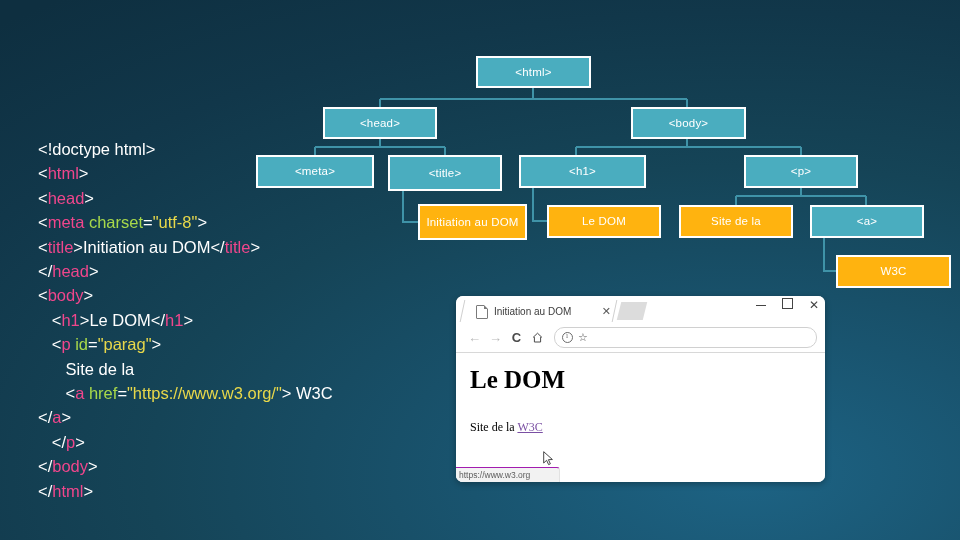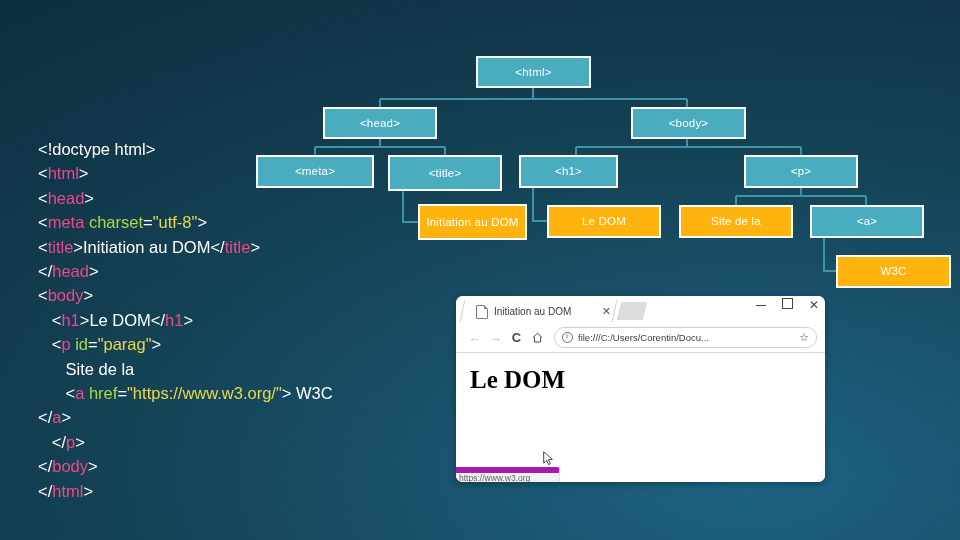--- a/index.html
+++ b/index.html
@@ -274,21 +274,21 @@
     width: 11px; height: 15px;
   }
   #statusbar {
     position: absolute;
     left: 0; bottom: 0;
     height: 15px;
     min-width: 104px;
     background: #f2f2f2;
     border-top-right-radius: 3px;
     border-right: 1px solid #e2e2e2;
-    border-top: 6px solid #a21caf;
+    border-top: 1px solid #a21caf;
     display: flex;
     align-items: center;
     padding: 0 5px 0 3px;
     box-sizing: border-box;
   }
   #status-text {
     font-size: 8.5px;
     color: #5d5d5d;
     white-space: nowrap;
     overflow: hidden;
@@ -345,21 +345,21 @@
       </div>
       <div class="node elem" style="left: 631px; top: 107px; width: 115px; height: 32px;">
         <span>&lt;body&gt;</span>
       </div>
       <div class="node elem" style="left: 256px; top: 155px; width: 118px; height: 33px;">
         <span>&lt;meta&gt;</span>
       </div>
       <div class="node elem" style="left: 388px; top: 155px; width: 114px; height: 36px; align-items: center;">
         <span>&lt;title&gt;</span>
       </div>
-      <div class="node elem" style="left: 519px; top: 155px; width: 99px; height: 33px;">
+      <div class="node elem" style="left: 519px; top: 155px; width: 127px; height: 33px;">
         <span>&lt;h1&gt;</span>
       </div>
       <div class="node elem" style="left: 744px; top: 155px; width: 114px; height: 33px;">
         <span>&lt;p&gt;</span>
       </div>
       <div class="node text" style="left: 418px; top: 204px; width: 109px; height: 36px;">
         <span>Initiation au DOM</span>
       </div>
       <div class="node text" style="left: 547px; top: 205px; width: 114px; height: 33px;">
         <span>Le DOM</span>
@@ -400,28 +400,28 @@
         <span class="nav-btn">←</span>
         <span class="nav-btn">→</span>
         <span class="nav-btn active">C</span>
         <span id="home-icon">
           <svg width="11" height="11" viewBox="0 0 11 11">
             <path d="M1 5.5 L5.5 1.2 L10 5.5 M2.4 5.1 L2.4 10 L8.6 10 L8.6 5.1" fill="none" stroke="#4a4a4a" stroke-width="1"></path>
           </svg>
         </span>
         <div id="omnibox">
           <span id="info-icon"></span>
-          <span id="omnibox-url">file:///C:/Users/Corentin/Docu...</span>
           <span id="star-icon">☆</span>
         </div>
       </div>
     </div>
 
     <div id="viewport">
       <h1 id="page-h1">Le DOM</h1>
+      <p id="page-p"><span>Site de la </span><a id="page-link" href="#">W3C</a></p>
 
       <svg id="cursor" viewBox="0 0 11 15">
         <path d="M0.7,0.7 L0.7,12 L3.6,9.3 L5.6,13.6 L7.4,12.8 L5.4,8.7 L9.4,8.5 Z" fill="#ffffff" stroke="#333333" stroke-width="0.9" stroke-linejoin="round"></path>
       </svg>
 
       <div id="statusbar">
         <span id="status-text">https://www.w3.org</span>
       </div>
     </div>
   </div>

